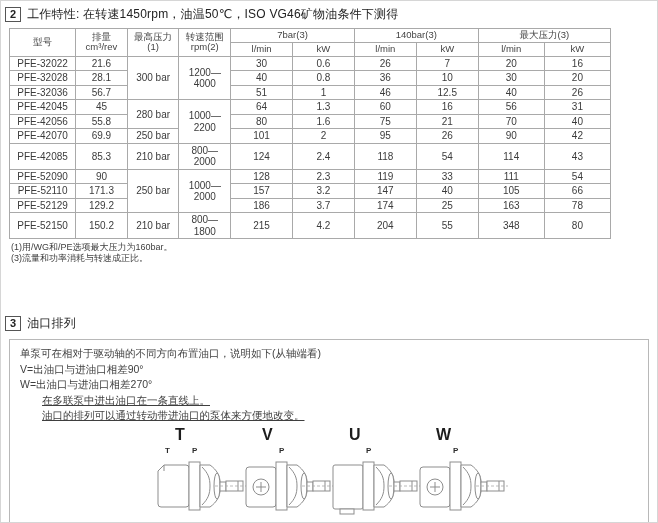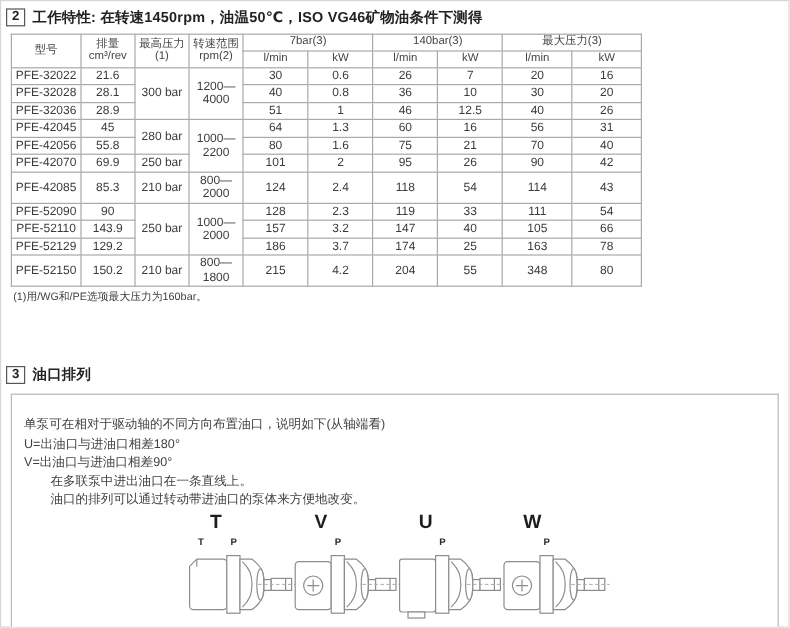--- a/index.html
+++ b/index.html
@@ -12,47 +12,47 @@
     overflow:hidden;
     position:relative;
   }
   
   .sec-title { display:flex; align-items:center; gap:6px; padding:5px 4px 3px 4px; }
   .sec-num {
     display:inline-block; border:1px solid #555; color:#222;
     font-size:11px; font-weight:bold; line-height:13px;
     padding:0 4px; background:#fff;
   }
-  .sec-text { font-size:12px; font-weight:bold; color:#222; letter-spacing:.2px; }
+  .sec-text { font-size:12px; font-weight:normal; color:#222; letter-spacing:.2px; }
   
   table.spec {
     border-collapse:collapse; table-layout:fixed;
-    width:526px; margin:2px 8px 0 8px;
+    width:602px; margin:2px 8px 0 8px;
     font-size:10px; color:#3b3b3b;
   }
   table.spec th, table.spec td {
     border:1px solid #a9a9a9; text-align:center; vertical-align:middle;
     padding:1px 2px; line-height:1.15; font-weight:normal; background:#fff;
   }
   table.spec th { font-size:9.5px; color:#444; }
   table.spec td { height:13px; }
   .w-model{width:11%} .w-disp{width:8.6%} .w-pres{width:8.6%} .w-speed{width:8.6%}
   .w-n1{width:10.3%} .w-n2{width:10.3%} .w-n3{width:10.3%} .w-n4{width:10.3%}
   .w-n5{width:11%} .w-n6{width:11%}
   
   .footnotes { margin:3px 0 0 10px; font-size:9px; color:#3f3f3f; line-height:1.22; }
   
   .sec3-title { margin-top:46px; }
   .ports-box {
     margin:4px 8px 0 8px; border:1px solid #b8b8b8; background:#fff;
     height:214px; padding:6px 10px 0 10px; position:relative;
   }
-  .ports-text { font-size:10.5px; color:#3f3f3f;margin-top:12px; }
+  .ports-text { font-size:10.5px; color:#3f3f3f; }
   .ports-text div { line-height:15.5px; }
-  .ports-text .indent { padding-left:22px; }
+  .ports-text .indent { padding-left:22px;text-decoration:underline; }
   
   .figs { display:flex; justify-content:center; margin-top:2px; }
   .fig { width:87px; position:relative; }
   .fig-label { font-size:16px; font-weight:600; color:#1d1d1d; padding-left:20px; height:20px; }
   .fig-ports { position:relative; height:11px; font-size:8px; font-weight:bold; color:#2b2b2b; }
   .fig-ports span { position:absolute; top:0; }
   .p-left { left:10px; }
   .p-right { left:37px; }
   .fig-draw { height:60px; position:relative; }
   .fig-draw svg { position:absolute; left:0; top:0; overflow:visible; }
@@ -124,21 +124,21 @@
         <td>28.1</td>
         <td>40</td>
         <td>0.8</td>
         <td>36</td>
         <td>10</td>
         <td>30</td>
         <td>20</td>
       </tr>
       <tr>
         <td>PFE-32036</td>
-        <td>28.9</td>
+        <td>56.7</td>
         <td>51</td>
         <td>1</td>
         <td>46</td>
         <td>12.5</td>
         <td>40</td>
         <td>26</td>
       </tr>
       <tr>
         <td>PFE-42045</td>
         <td>45</td>
@@ -191,21 +191,21 @@
         <td rowspan="3">1000—2000</td>
         <td>128</td>
         <td>2.3</td>
         <td>119</td>
         <td>33</td>
         <td>111</td>
         <td>54</td>
       </tr>
       <tr>
         <td>PFE-52110</td>
-        <td>143.9</td>
+        <td>171.3</td>
         <td>157</td>
         <td>3.2</td>
         <td>147</td>
         <td>40</td>
         <td>105</td>
         <td>66</td>
       </tr>
       <tr>
         <td>PFE-52129</td>
         <td>129.2</td>
@@ -226,32 +226,33 @@
         <td>204</td>
         <td>55</td>
         <td>348</td>
         <td>80</td>
       </tr>
     </tbody>
 </table>
 
 <div class="footnotes">
   <div>(1)用/WG和/PE选项最大压力为160bar。</div>
+  <div>(3)流量和功率消耗与转速成正比。</div>
 </div>
 
 <div class="sec-title sec3-title">
   <span class="sec-num">3</span>
   <span class="sec-text">油口排列</span>
 </div>
 
 <div class="ports-box">
   <div class="ports-text">
     <div>单泵可在相对于驱动轴的不同方向布置油口，说明如下(从轴端看)</div>
-    <div>U=出油口与进油口相差180°</div>
     <div>V=出油口与进油口相差90°</div>
+    <div>W=出油口与进油口相差270°</div>
     <div class="indent">在多联泵中进出油口在一条直线上。</div>
     <div class="indent">油口的排列可以通过转动带进油口的泵体来方便地改变。</div>
   </div>
 
   <div class="figs">
 
     <div class="fig">
       <div class="fig-label">T</div>
       <div class="fig-ports">
         <span class="p-left">T</span>

